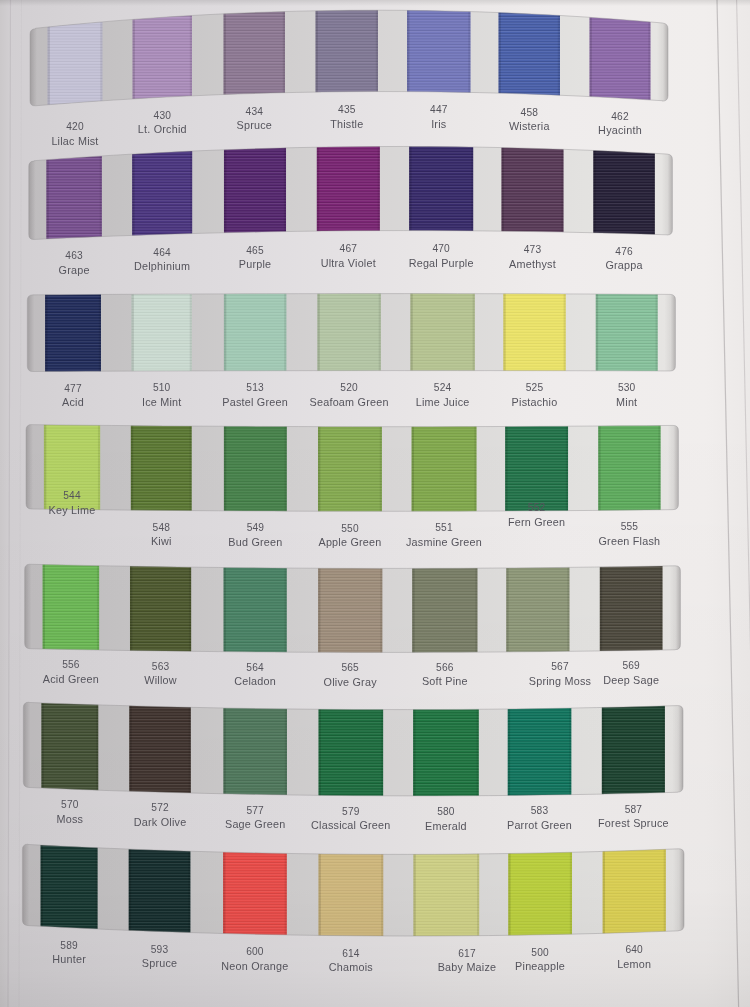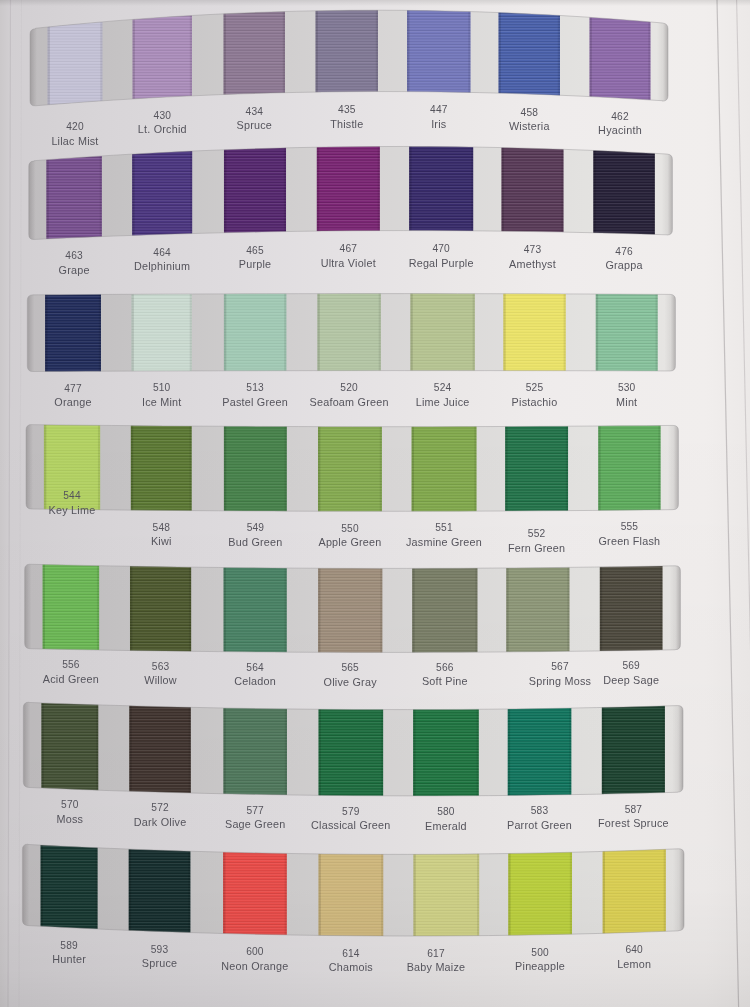--- a/index.html
+++ b/index.html
@@ -521,21 +521,21 @@
       <div class="lbl" style="left:532.5px;top:244.0px">
         <span class="code">473</span>
         <span class="nm">Amethyst</span>
       </div>
       <div class="lbl" style="left:624.1px;top:245.9px">
         <span class="code">476</span>
         <span class="nm">Grappa</span>
       </div>
       <div class="lbl" style="left:73.0px;top:382.7px">
         <span class="code">477</span>
-        <span class="nm">Orange</span>
+        <span class="nm">Acid</span>
       </div>
       <div class="lbl" style="left:161.7px;top:382.4px">
         <span class="code">510</span>
         <span class="nm">Ice Mint</span>
       </div>
       <div class="lbl" style="left:255.1px;top:382.2px">
         <span class="code">513</span>
         <span class="nm">Pastel Green</span>
       </div>
       <div class="lbl" style="left:349.1px;top:382.0px">
@@ -567,21 +567,21 @@
         <span class="nm">Bud Green</span>
       </div>
       <div class="lbl" style="left:350.0px;top:522.5px">
         <span class="code">550</span>
         <span class="nm">Apple Green</span>
       </div>
       <div class="lbl" style="left:444.0px;top:522.4px">
         <span class="code">551</span>
         <span class="nm">Jasmine Green</span>
       </div>
-      <div class="lbl" style="left:536.6px;top:528px">
+      <div class="lbl" style="left:536.6px;top:502px">
         <span class="code">552</span>
         <span class="nm">Fern Green</span>
       </div>
       <div class="lbl" style="left:629.4px;top:521.3px">
         <span class="code">555</span>
         <span class="nm">Green Flash</span>
       </div>
       <div class="lbl" style="left:70.9px;top:659.1px">
         <span class="code">556</span>
         <span class="nm">Acid Green</span>
@@ -647,21 +647,21 @@
         <span class="nm">Spruce</span>
       </div>
       <div class="lbl" style="left:254.9px;top:946.3px">
         <span class="code">600</span>
         <span class="nm">Neon Orange</span>
       </div>
       <div class="lbl" style="left:350.9px;top:947.7px">
         <span class="code">614</span>
         <span class="nm">Chamois</span>
       </div>
-      <div class="lbl" style="left:436px;top:947.9px">
+      <div class="lbl" style="left:467px;top:947.9px">
         <span class="code">617</span>
         <span class="nm">Baby Maize</span>
       </div>
       <div class="lbl" style="left:540.1px;top:946.8px">
         <span class="code">500</span>
         <span class="nm">Pineapple</span>
       </div>
       <div class="lbl" style="left:634.2px;top:944.4px">
         <span class="code">640</span>
         <span class="nm">Lemon</span>

